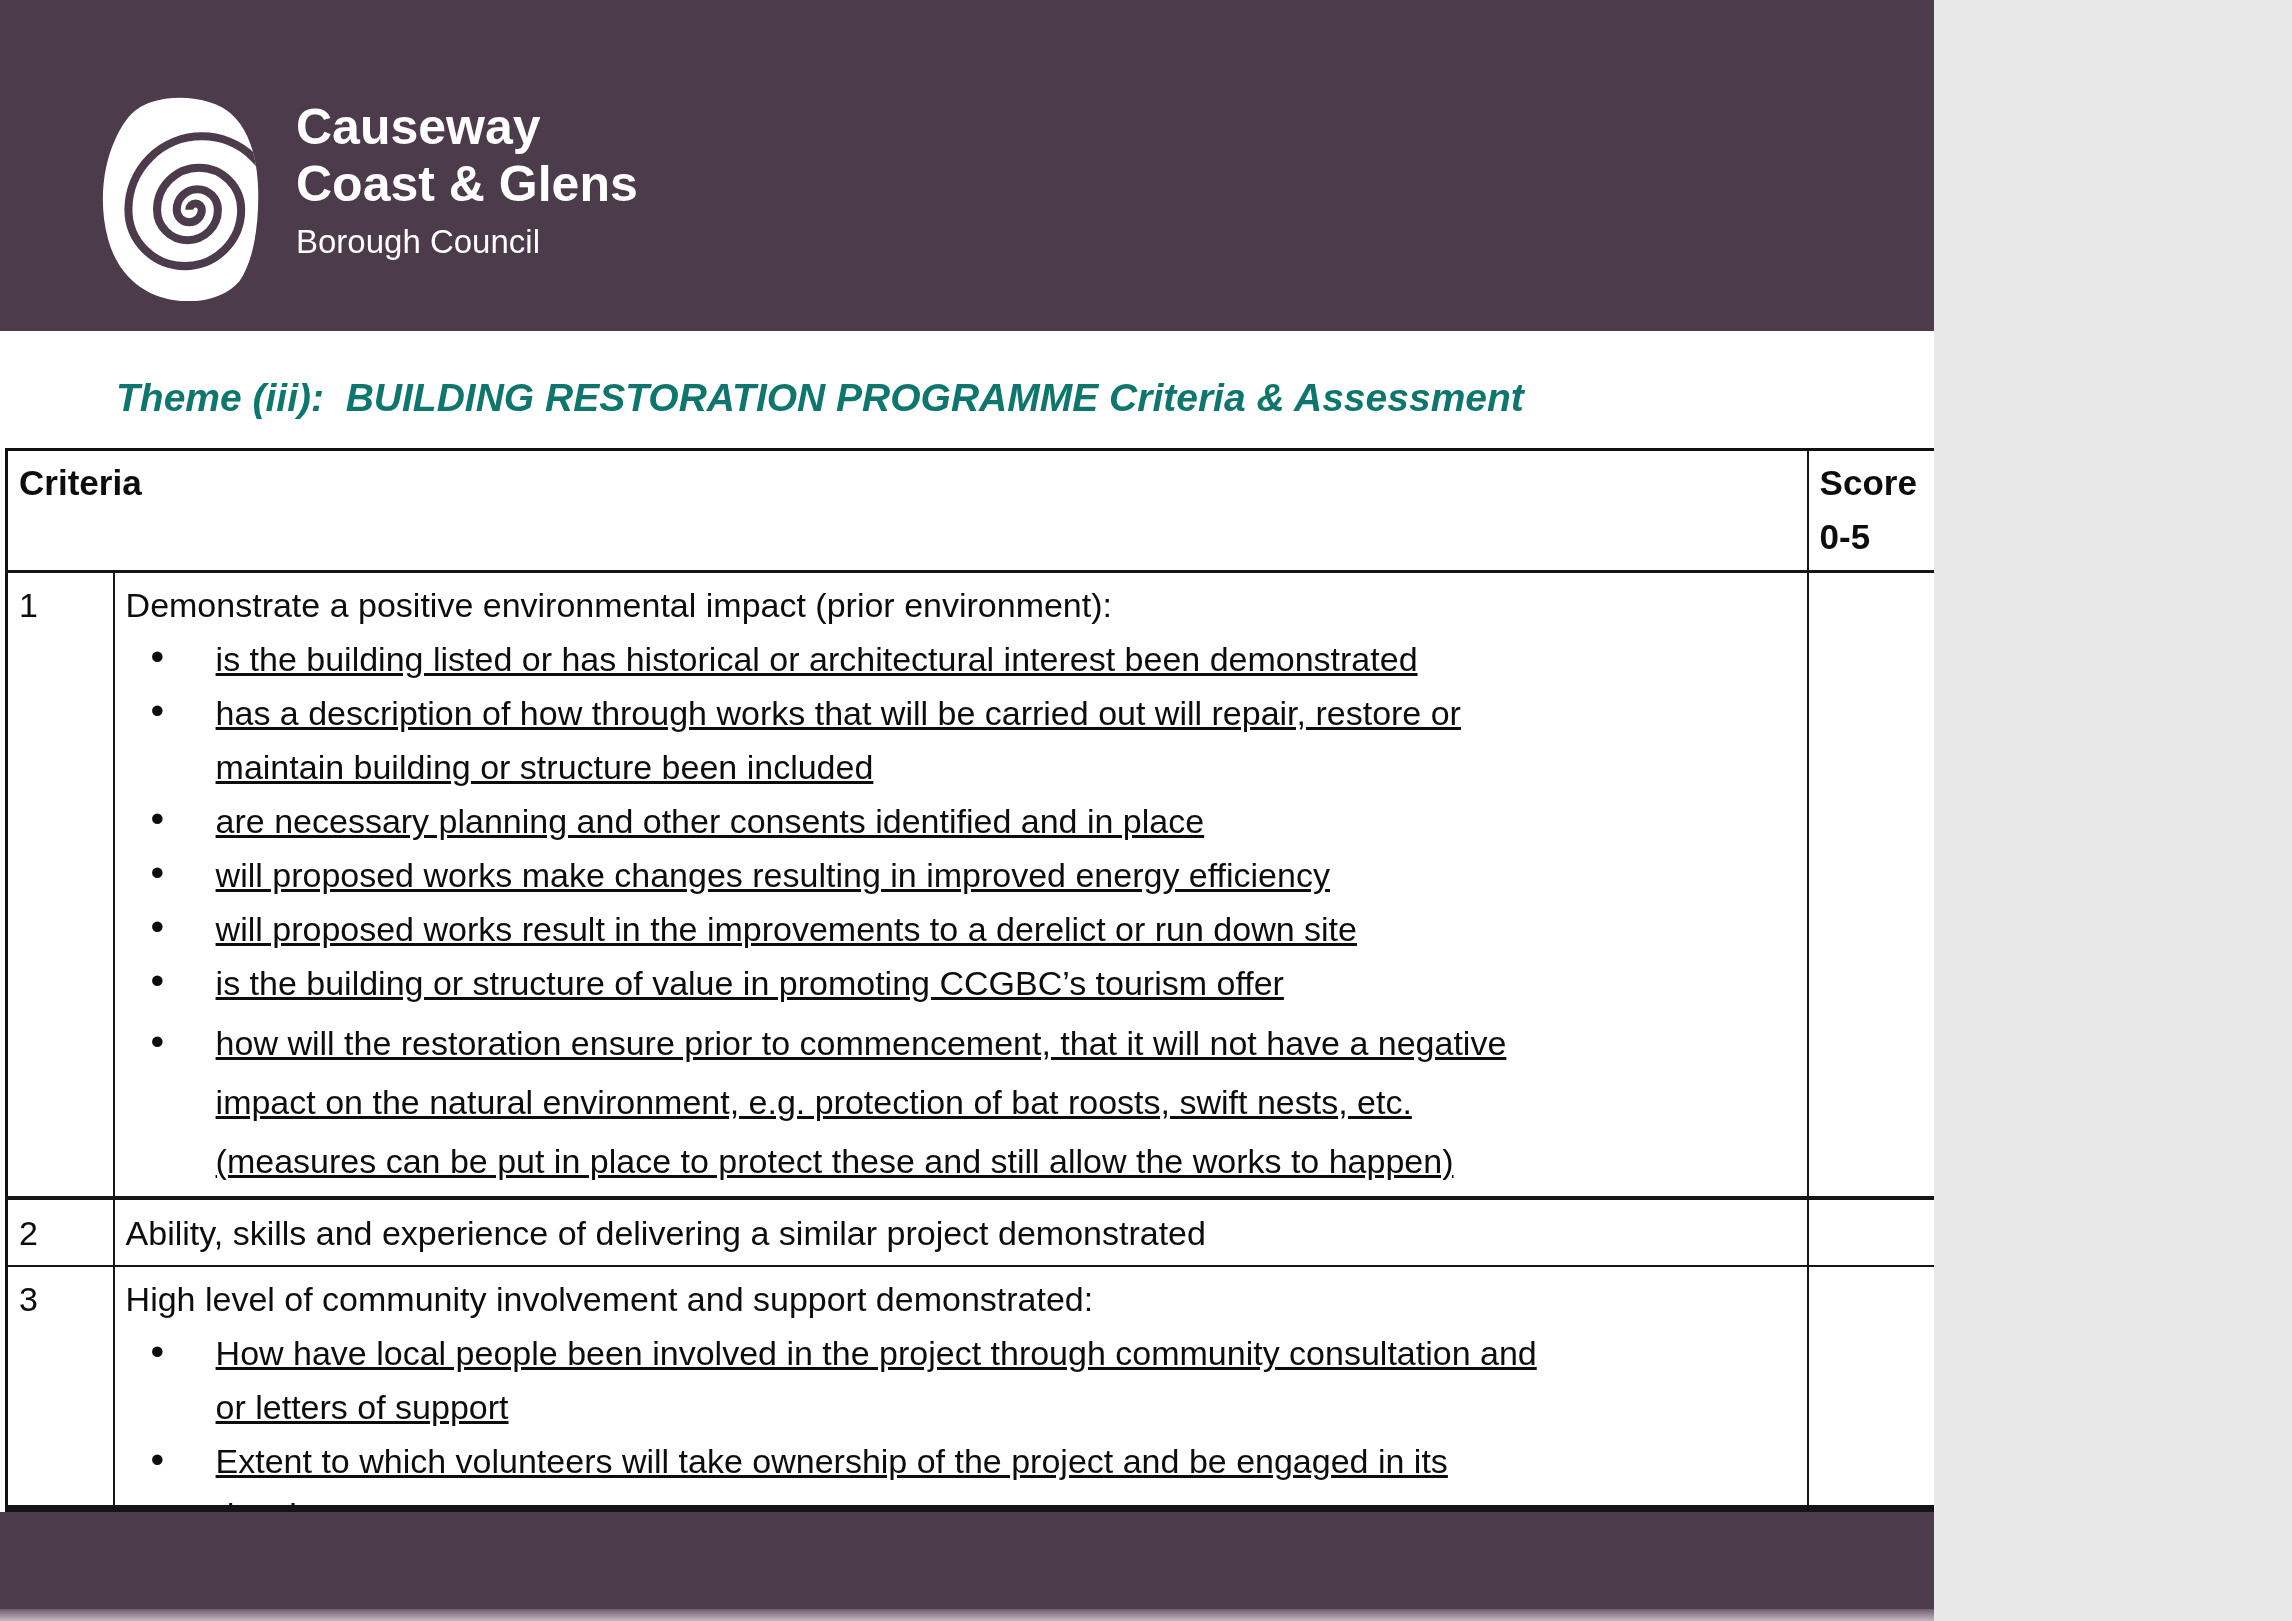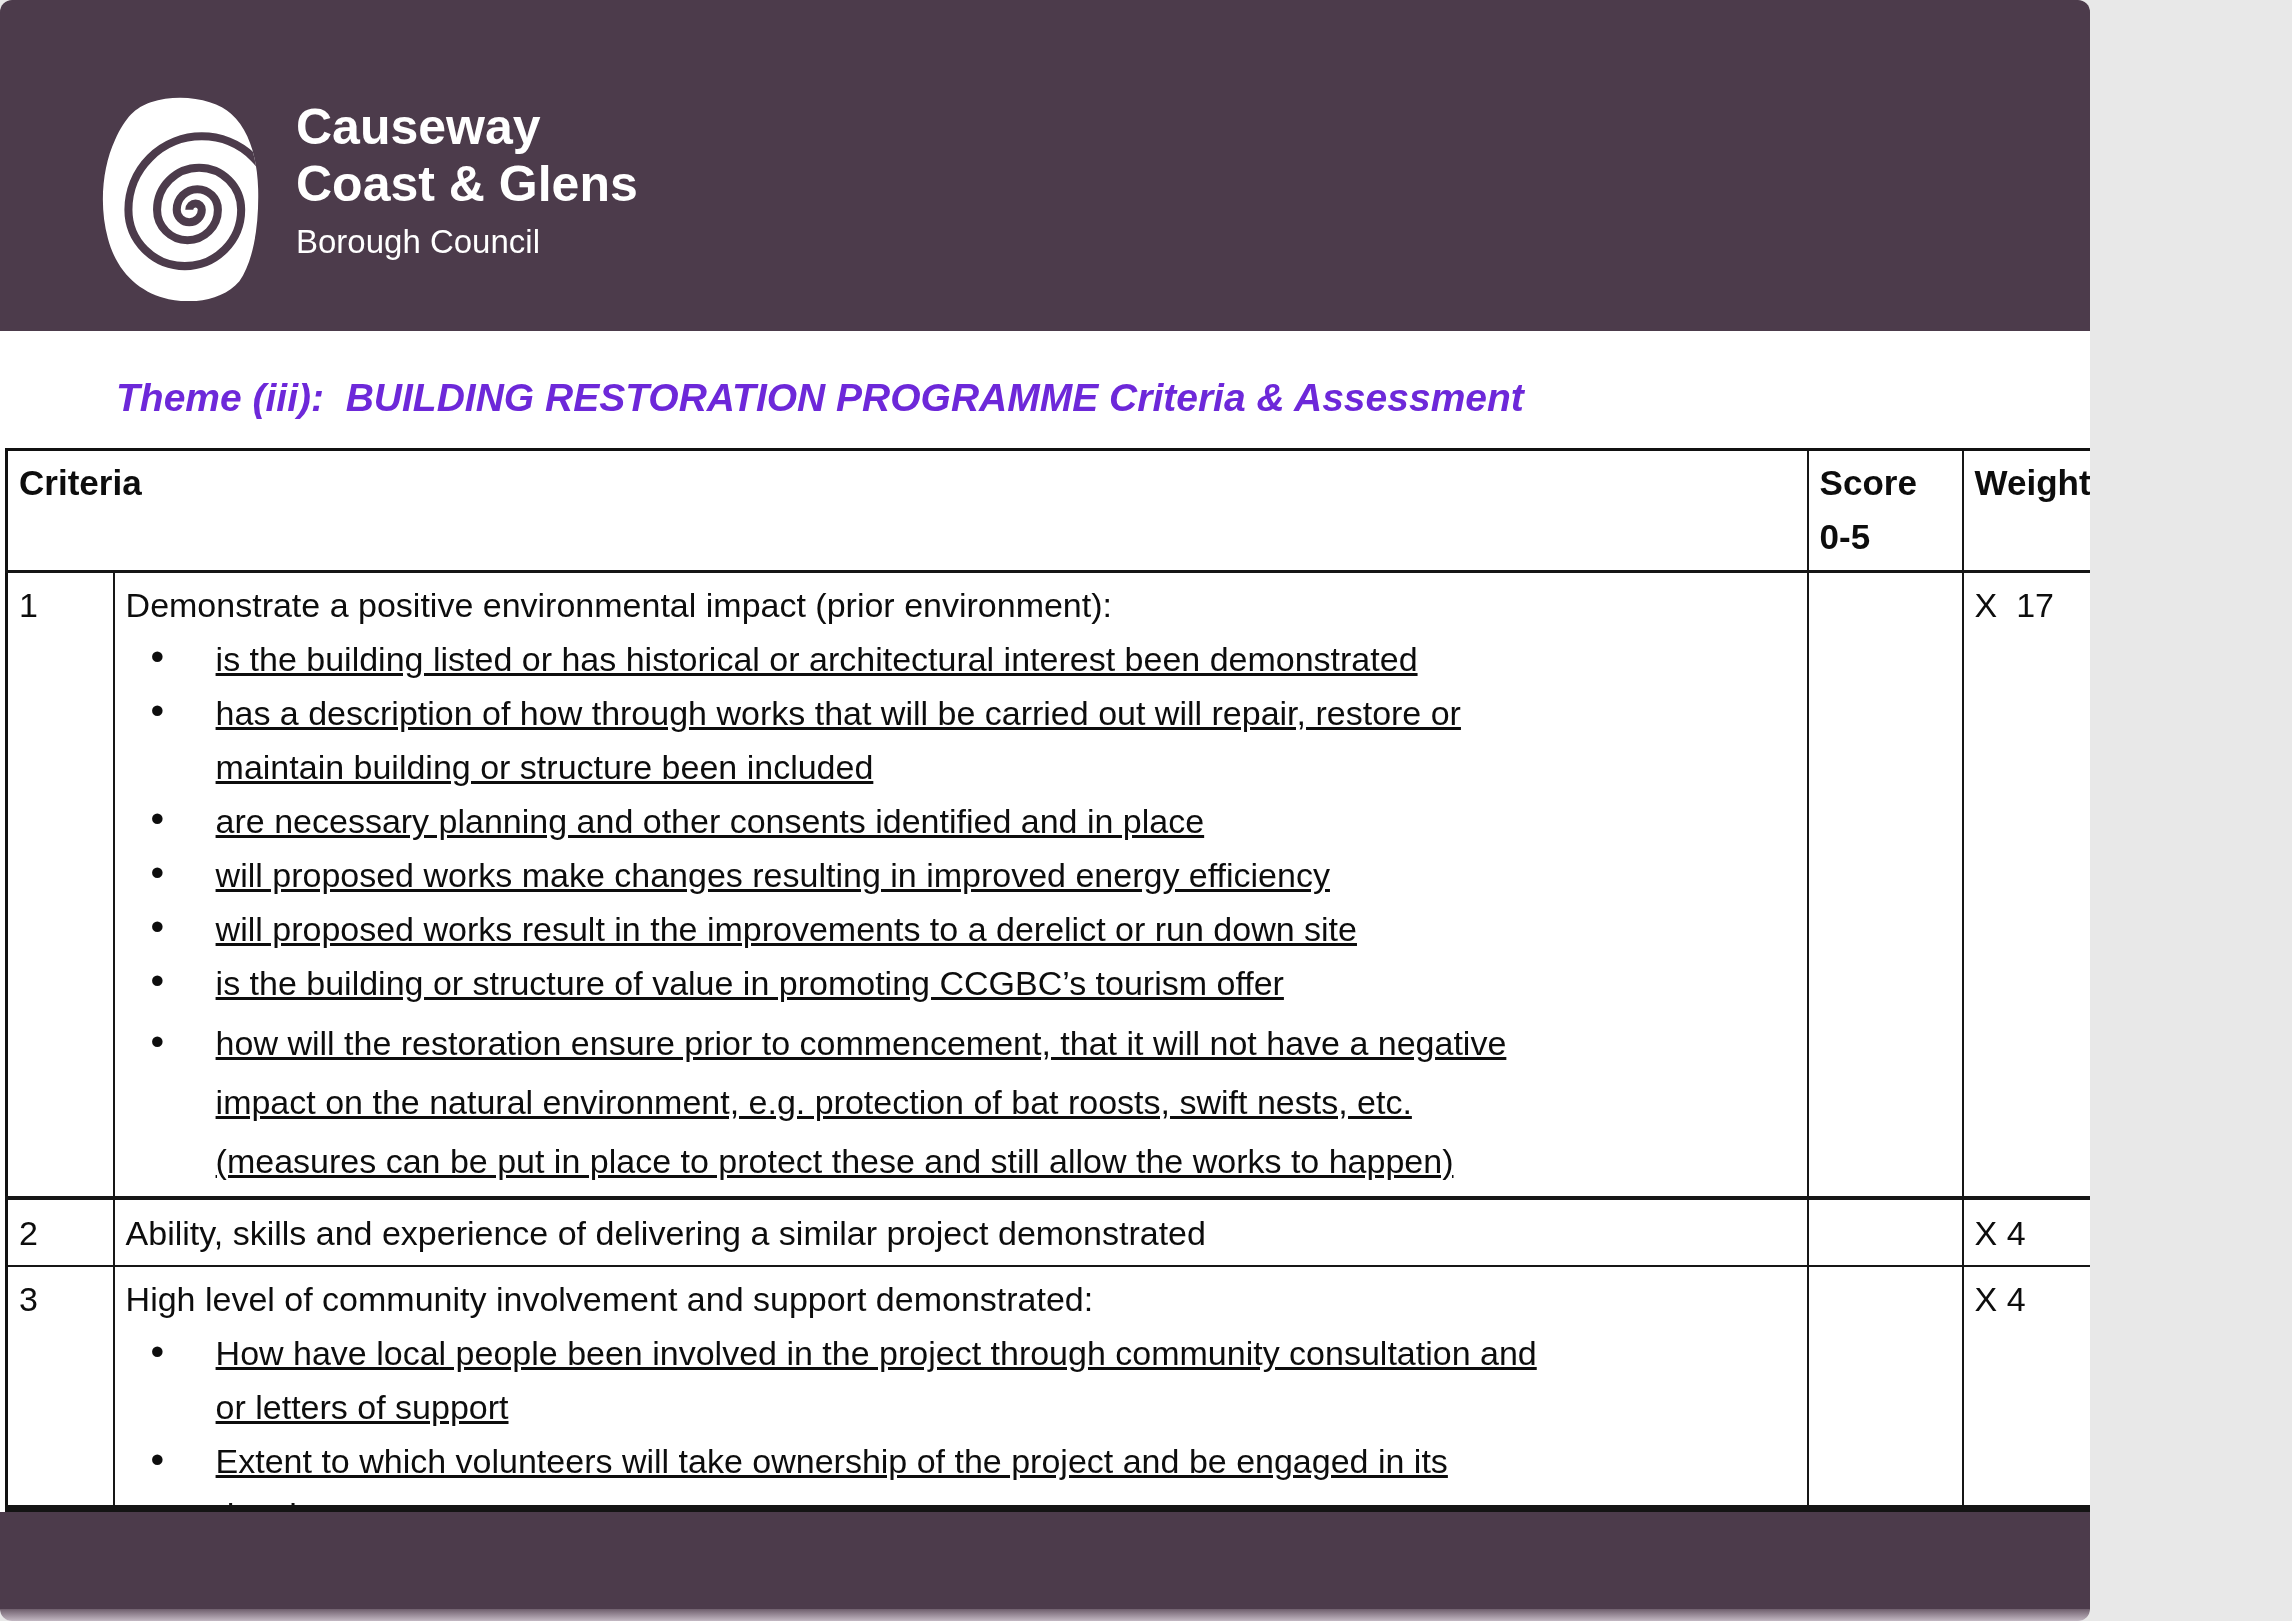--- a/index.html
+++ b/index.html
@@ -1,23 +1,22 @@
 <!DOCTYPE html>
 <html style="font-size:14.3px"><head>
 <meta charset="utf-8">
 <style>
   html,body{margin:0;padding:0;background:#e8e8e8;}
   .page{
     position:relative;
-    width:2090px;height:1621px;
+    width:1934px;height:1621px;
     background:#ffffff;
     overflow:hidden;
     font-family:"Liberation Sans", sans-serif;
     color:#141414;
-    border-radius:12px;
   }
   
   .header-band{
     position:absolute;left:0;top:0;width:2293px;height:331px;
   }
   .logo{
     position:absolute;left:95px;top:97px;
     display:flex;align-items:flex-start;
   }
   .logo svg{display:block;}
@@ -28,21 +27,21 @@
   .logo-text .l-bold{
     font-size:50px;font-weight:bold;line-height:57px;letter-spacing:0px;
   }
   .logo-text .l-reg{
     font-size:33px;font-weight:400;line-height:57px;
   }
   
   .doc-title{
     position:absolute;left:116px;top:376px;
     font-size:39px;font-weight:bold;font-style:italic;
-    white-space:pre;color:#6d28d9;
+    white-space:pre;color:#0f766e;
   }
   
   .table-wrap{
     position:absolute;left:5.4px;top:448px;width:2268px;height:1064px;
     overflow:hidden;
   }
   table.criteria{
     width:2268px;border-collapse:collapse;table-layout:fixed;
     font-size:34px;line-height:54px;color:#0d0d0d;
   }

